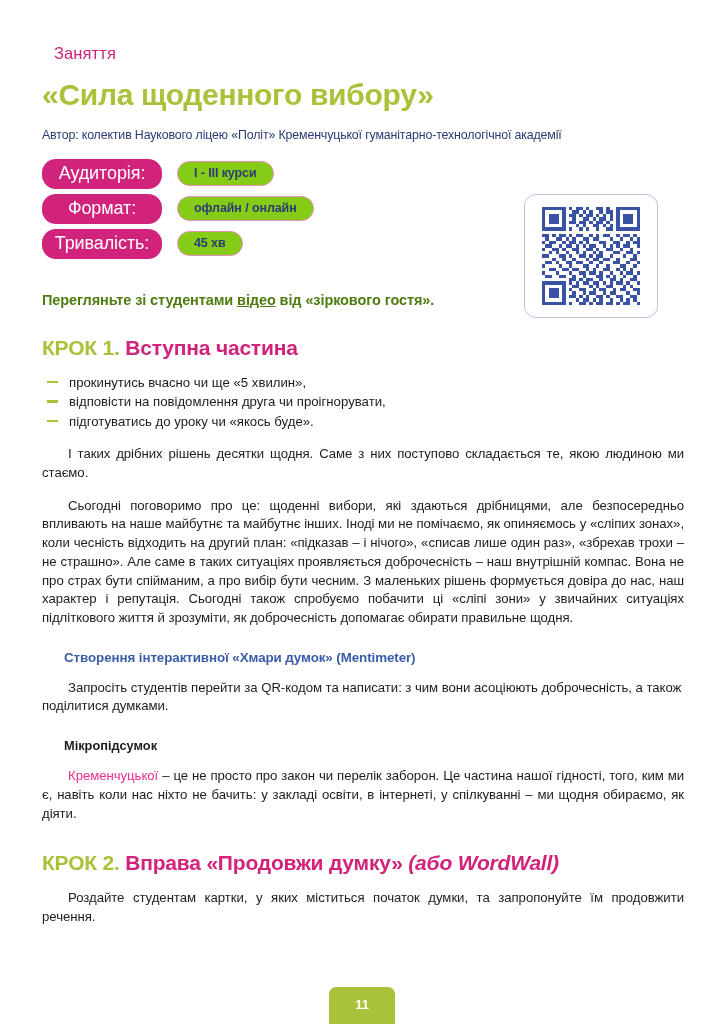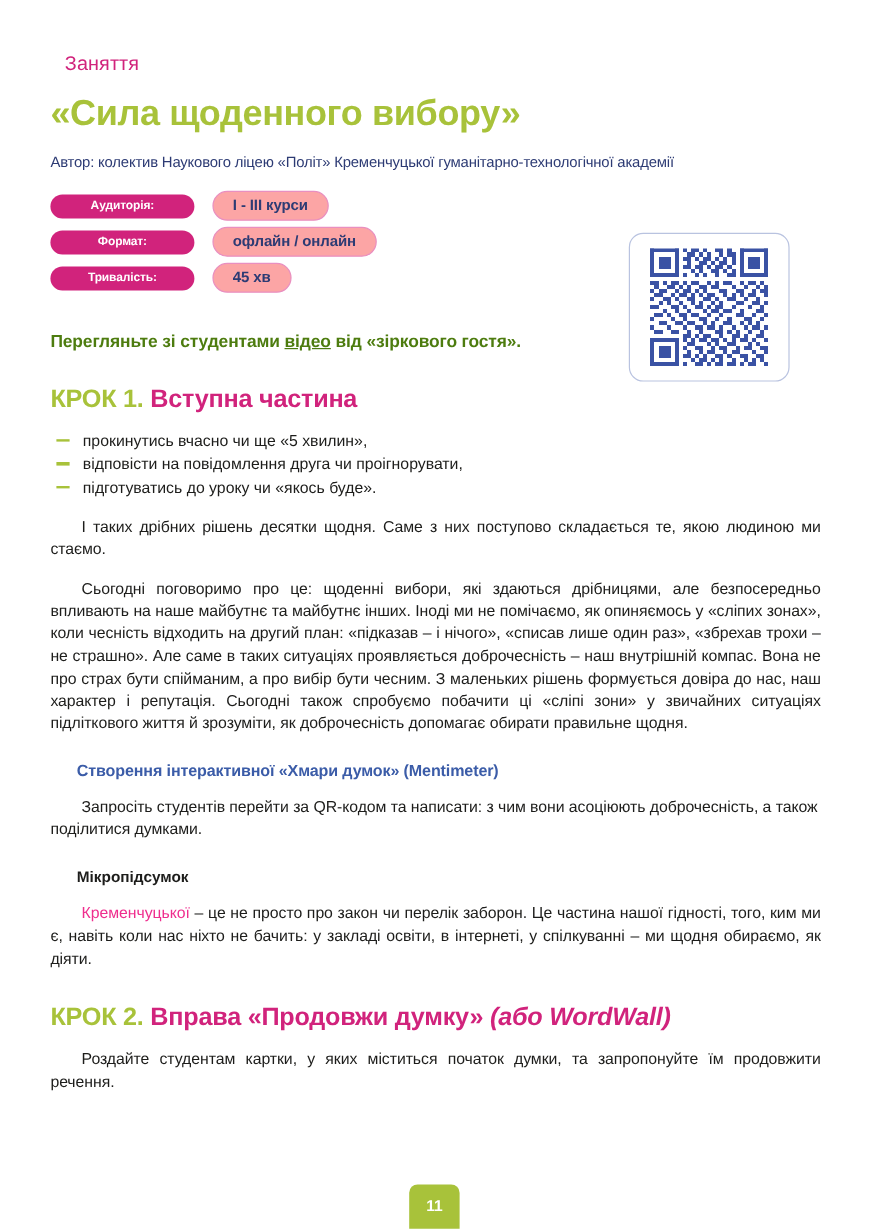--- a/index.html
+++ b/index.html
@@ -52,34 +52,34 @@
   .meta-table {
     margin-top: 12px;
     border-collapse: separate;
     border-spacing: 0 5px;
   }
   .meta-table td { padding: 0; vertical-align: middle; }
   .pill-label {
     display: inline-block;
     background: #d1237c;
     color: #ffffff;
-    font-size: 10px;
-    font-weight: bold;
+    font-size: 18px;
+    font-weight: normal;
     border-radius: 14px;
     padding: 4px 0 5px 0;
     width: 120px;
     text-align: center;
     letter-spacing: -.1px;
   }
   .pill-gap { width: 15px; }
   .pill-value {
     display: inline-block;
     border: 1.3px solid #e98fc0;
     color: #2d3b74;
-    background: #fca5a5;
+    background: #84cc16;
     font-size: 12.5px;
     font-weight: bold;
     border-radius: 14px;
     padding: 4px 16px 5px 16px;
     letter-spacing: -.1px;
   }
 
   
   .qr-box {
     position: absolute;
@@ -165,21 +165,21 @@
     margin: 22px 0 0 22px;
   }
   .hl-pink { color: #ef2e8e; font-weight: normal; }
 
   
   .page-tab {
     position: absolute;
     left: 50%;
     transform: translateX(-50%);
     bottom: 0;
-    width: 42px;
+    width: 66px;
     height: 37px;
     background: #a8c23a;
     border-radius: 7px 7px 0 0;
     color: #ffffff;
     font-size: 13px;
     font-weight: bold;
     display: flex;
     align-items: center;
     justify-content: center;
     padding-bottom: 2px;

